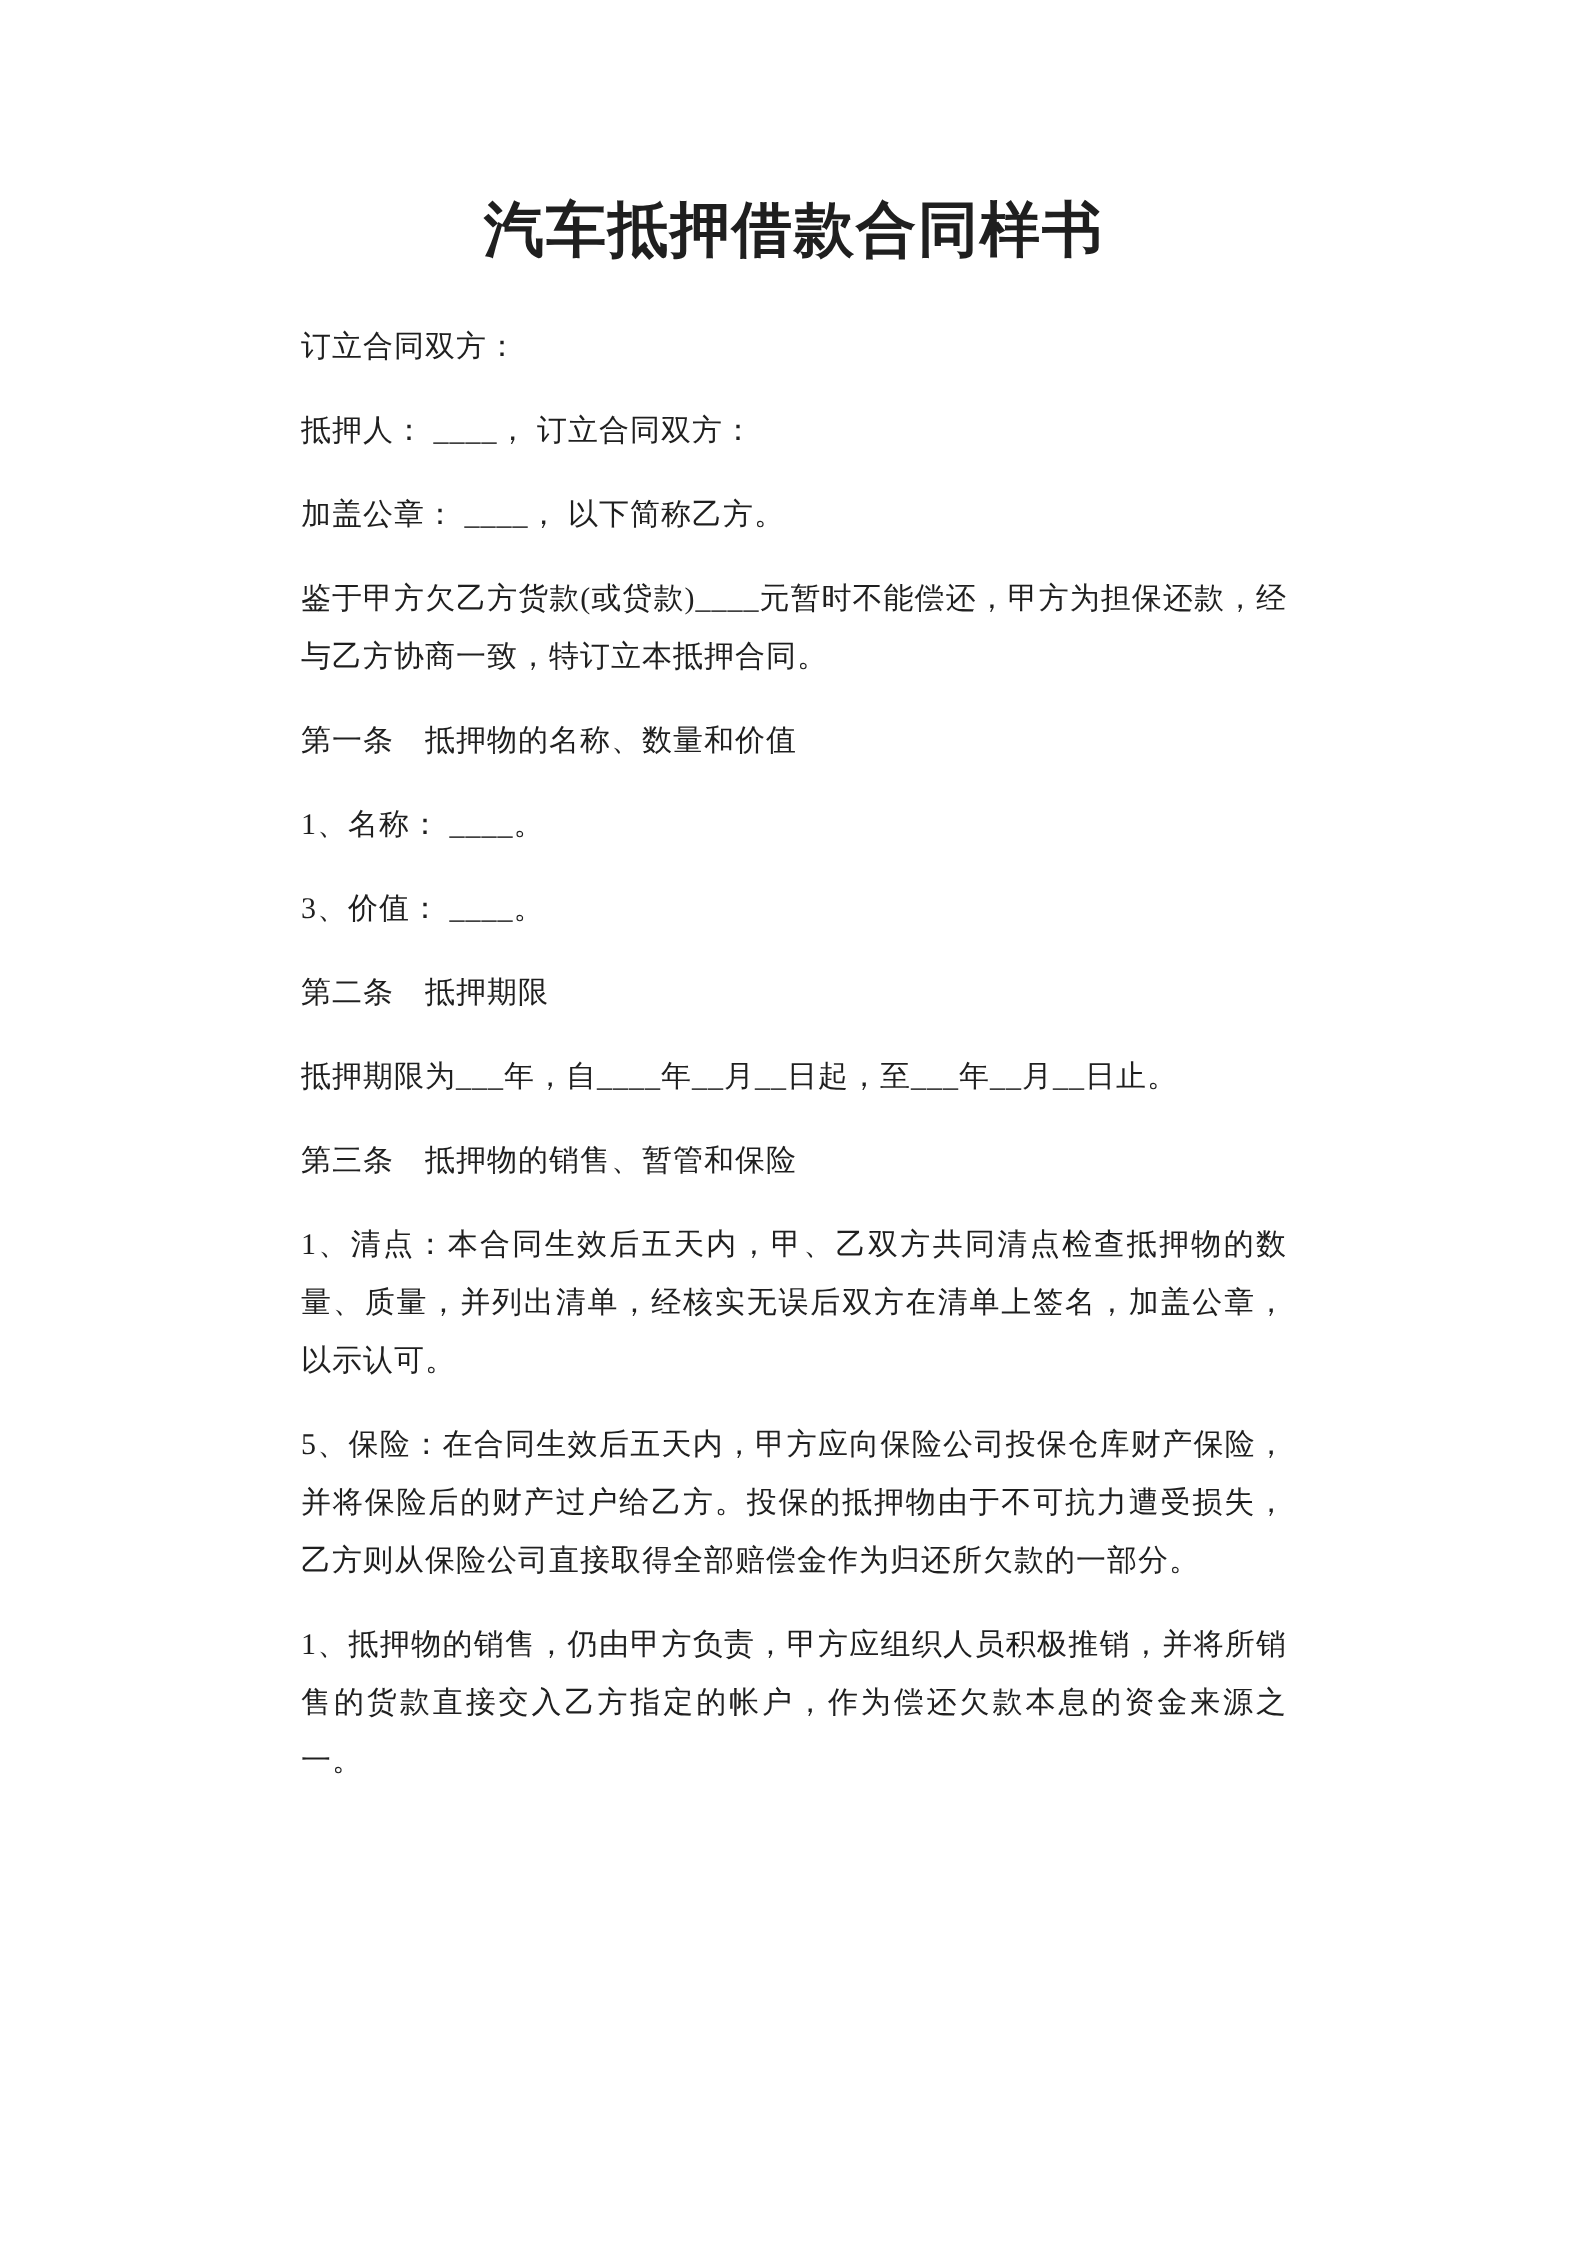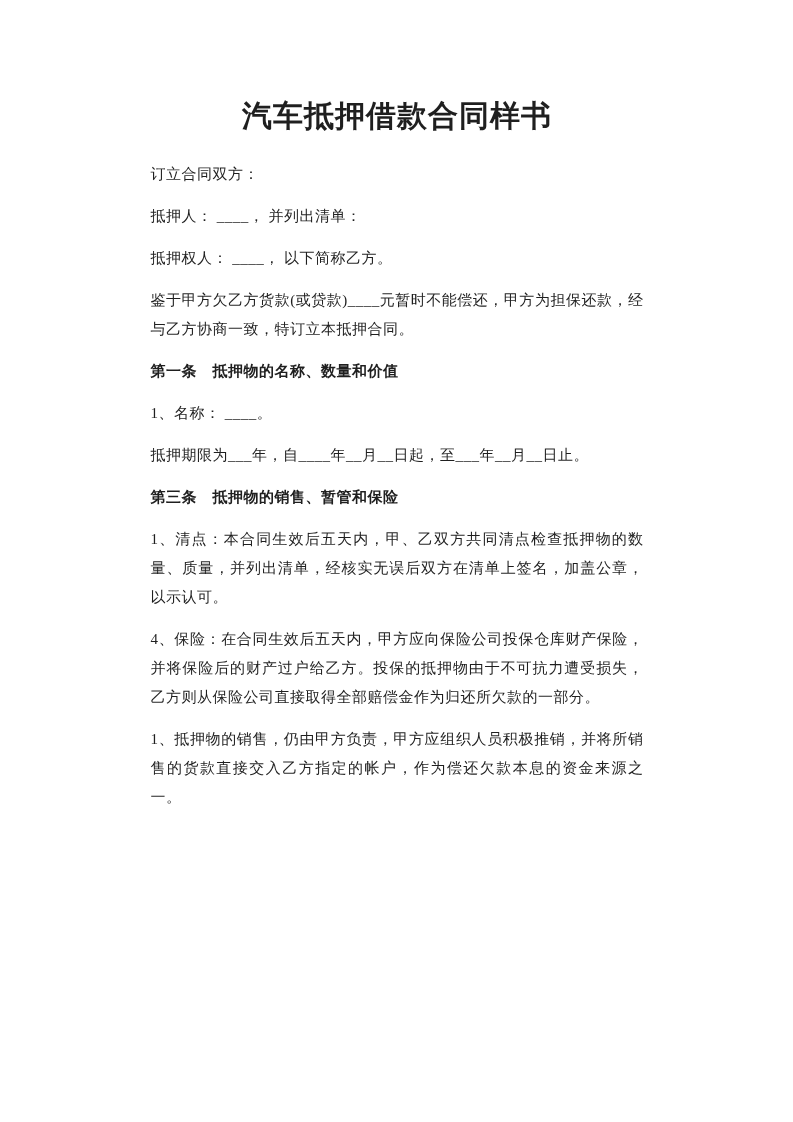--- a/index.html
+++ b/index.html
@@ -38,41 +38,43 @@
     margin: 0 0 13px 0;
     font-size: 15px;
     line-height: 29px;
     text-align: justify;
     letter-spacing: 0.5px;
     color: var(--text);
     word-break: break-all;
   }
   .section-heading {
     
-    font-weight: 700;
+    font-weight: 400;
   }
 </style>
 </head>
 <body>
 
 <div class="page">
   <div class="content">
 
     <h1 class="doc-title">汽车抵押借款合同样书</h1>
 
     <p class="para">订立合同双方：</p>
-    <p class="para">抵押人： ____， 并列出清单：</p>
-    <p class="para">抵押权人： ____， 以下简称乙方。</p>
+    <p class="para">抵押人： ____， 订立合同双方：</p>
+    <p class="para">加盖公章： ____， 以下简称乙方。</p>
     <p class="para">鉴于甲方欠乙方货款(或贷款)____元暂时不能偿还，甲方为担保还款，经与乙方协商一致，特订立本抵押合同。</p>
 
     <p class="para section-heading">第一条　抵押物的名称、数量和价值</p>
     <p class="para">1、名称： ____。</p>
+    <p class="para">3、价值： ____。</p>
 
+    <p class="para section-heading">第二条　抵押期限</p>
     <p class="para">抵押期限为___年，自____年__月__日起，至___年__月__日止。</p>
 
     <p class="para section-heading">第三条　抵押物的销售、暂管和保险</p>
     <p class="para">1、清点：本合同生效后五天内，甲、乙双方共同清点检查抵押物的数量、质量，并列出清单，经核实无误后双方在清单上签名，加盖公章，以示认可。</p>
-    <p class="para">4、保险：在合同生效后五天内，甲方应向保险公司投保仓库财产保险，并将保险后的财产过户给乙方。投保的抵押物由于不可抗力遭受损失，乙方则从保险公司直接取得全部赔偿金作为归还所欠款的一部分。</p>
+    <p class="para">5、保险：在合同生效后五天内，甲方应向保险公司投保仓库财产保险，并将保险后的财产过户给乙方。投保的抵押物由于不可抗力遭受损失，乙方则从保险公司直接取得全部赔偿金作为归还所欠款的一部分。</p>
 
     <p class="para">1、抵押物的销售，仍由甲方负责，甲方应组织人员积极推销，并将所销售的货款直接交入乙方指定的帐户，作为偿还欠款本息的资金来源之一。</p>
 
   </div>
 </div>
 
 </body></html>

